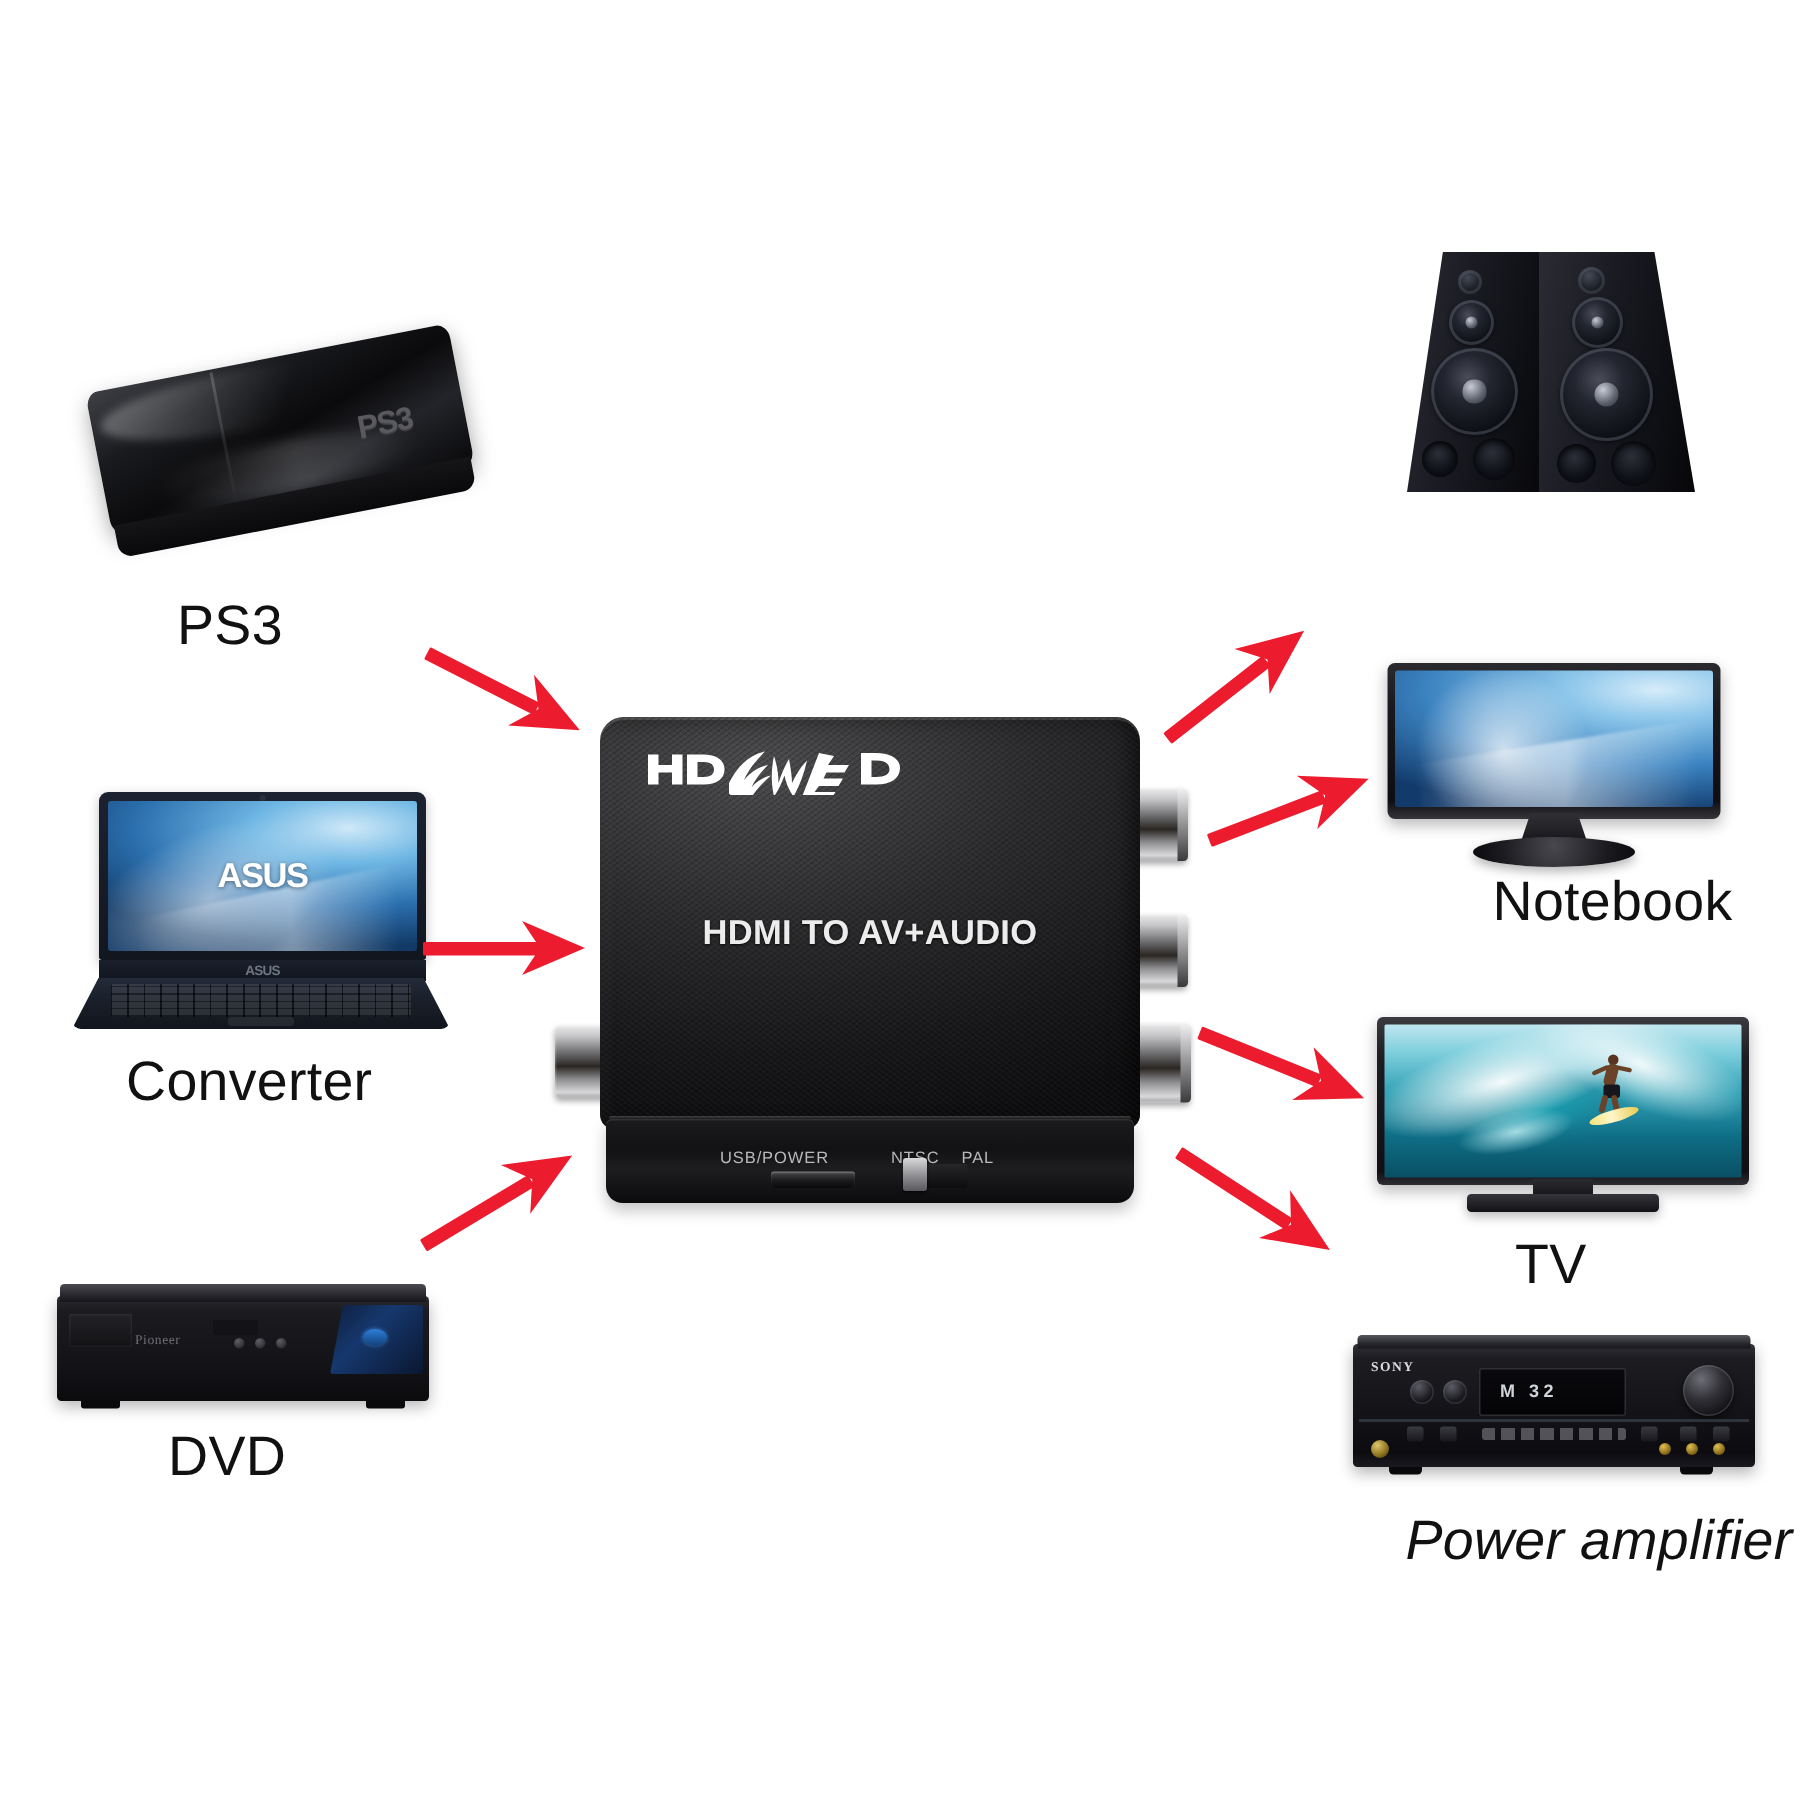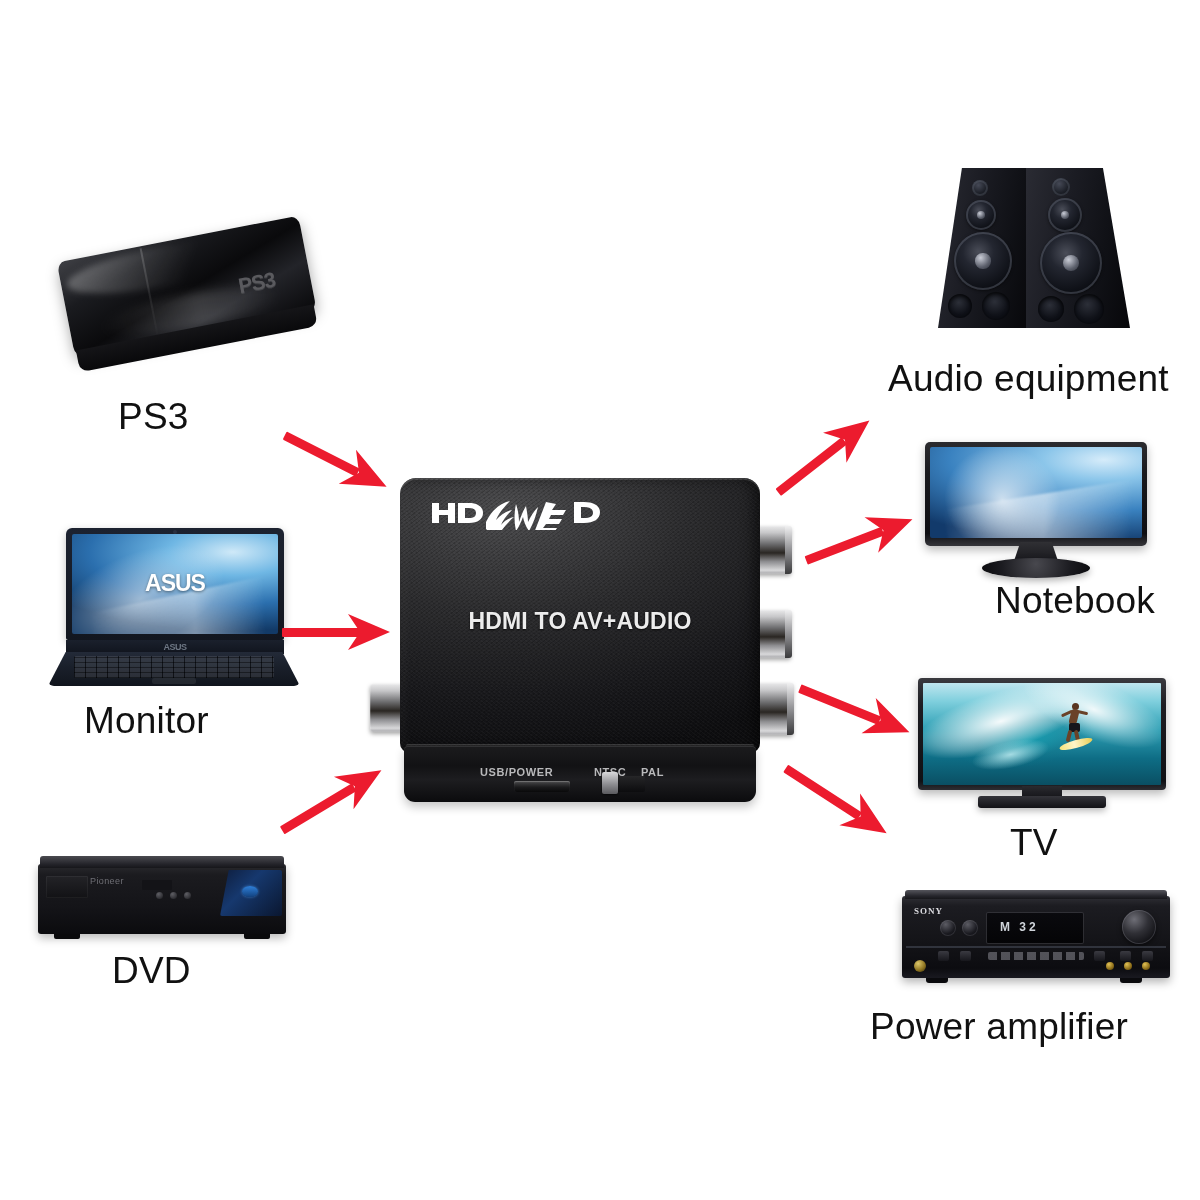--- a/index.html
+++ b/index.html
@@ -34,21 +34,21 @@
   .conv-seam{position:absolute;left:8px;top:266px;width:348px;height:3px;
     background:linear-gradient(180deg,rgba(255,255,255,.22),rgba(0,0,0,.5));border-radius:2px;}
   .conv-logo{position:absolute;left:30px;top:18px;width:190px;height:34px;}
   .conv-title{position:absolute;left:0;top:88px;width:364px;text-align:center;color:#f2f2f2;
     font-family:"Liberation Sans",sans-serif;font-weight:bold;font-size:32px;letter-spacing:.3px;
     text-shadow:0 1px 2px rgba(0,0,0,.85);}
   .conv-sub{position:absolute;left:0;top:130px;width:364px;text-align:center;color:#ececec;
     font-family:"Liberation Sans",sans-serif;font-weight:bold;font-size:23px;letter-spacing:.2px;
     text-shadow:0 1px 2px rgba(0,0,0,.85);}
   .pinlabel{position:absolute;color:#b9b9bb;font-family:"Liberation Sans",sans-serif;
-    font-weight:bold;font-size:11px;letter-spacing:.6px;}
+    font-weight:normal;font-size:11px;letter-spacing:.6px;}
   .usbport{position:absolute;left:116px;top:303px;width:56px;height:11px;border-radius:2px 2px 4px 4px;
     background:linear-gradient(180deg,#4a4a4c,#1b1b1d 55%,#09090a);
     box-shadow:inset 0 1px 1px rgba(255,255,255,.25);}
   .switch-base{position:absolute;left:203px;top:298px;width:44px;height:16px;border-radius:2px;
     background:linear-gradient(180deg,#262628,#0c0c0e);}
   .switch-knob{position:absolute;left:204px;top:294px;width:16px;height:22px;border-radius:2px;
     background:linear-gradient(180deg,#d8d8da,#8e8e92 55%,#5a5a5e);
     box-shadow:0 1px 2px rgba(0,0,0,.6);}
 
   
@@ -117,22 +117,22 @@
   .dvd-body{position:absolute;left:0;top:8px;width:248px;height:70px;border-radius:3px;
     background:linear-gradient(180deg,#2a2a2e 0%,#1b1b1f 16%,#141418 62%,#0b0b0e 100%);
     box-shadow:0 4px 10px rgba(0,0,0,.28);}
   .dvd-top{position:absolute;left:2px;top:0;width:244px;height:12px;border-radius:3px 3px 0 0;
     background:linear-gradient(180deg,#4a4a50,#232329 70%,#16161a);}
   .dvd-blue{position:absolute;right:4px;top:14px;width:62px;height:46px;border-radius:2px;
     background:linear-gradient(135deg,#0e1d3c 0%,#16386e 40%,#0a1730 100%);
     clip-path:polygon(14% 0, 100% 0, 100% 100%, 0 100%);}
   .dvd-blueicon{position:absolute;right:28px;top:30px;width:16px;height:11px;border-radius:50%;
     background:linear-gradient(180deg,#2f7fd8,#12427f);box-shadow:0 0 3px rgba(90,170,255,.6);}
-  .dvd-brand{position:absolute;left:52px;top:20px;color:#6e6e74;
-    font-family:Liberation Sans, sans-serif;font-size:9px;letter-spacing:.4px;}
+  .dvd-brand{position:absolute;left:52px;top:32px;color:#6e6e74;
+    font-family:Liberation Serif, serif;font-size:9px;letter-spacing:.4px;}
   .dvd-btn{position:absolute;top:36px;width:7px;height:7px;border-radius:50%;
     background:radial-gradient(circle at 35% 30%, #5e5e64, #1a1a1e);}
   .dvd-tray{position:absolute;left:8px;top:20px;width:42px;height:22px;border-radius:1px;
     background:linear-gradient(180deg,#232327,#121215);box-shadow:inset 0 0 0 1px rgba(255,255,255,.05);}
   .dvd-disp{position:absolute;left:104px;top:24px;width:30px;height:10px;border-radius:1px;
     background:#131317;}
   .dvd-foot{position:absolute;top:78px;width:26px;height:5px;border-radius:0 0 2px 2px;background:#0a0a0c;}
 
   
   #speakers{position:absolute;left:938px;top:168px;width:192px;height:172px;}
@@ -265,21 +265,21 @@
         <div class="nb-swoosh"></div>
         <div class="nb-swoosh2"></div>
         <div class="nb-brand">ASUS</div>
       </div>
     </div>
     <div class="nb-chin">ASUS</div>
     <div class="nb-base"></div>
     <div class="nb-keys"></div>
     <div class="nb-pad"></div>
   </div>
-  <div class="lbl" style="left:84px;top:702px;">Monitor</div>
+  <div class="lbl" style="left:84px;top:702px;">Converter</div>
 
   <div id="dvd">
     <div class="dvd-body"></div>
     <div class="dvd-top"></div>
     <div class="dvd-tray"></div>
     <div class="dvd-brand">Pioneer</div>
     <div class="dvd-disp"></div>
     <div class="dvd-btn" style="left:118px;"></div>
     <div class="dvd-btn" style="left:132px;"></div>
     <div class="dvd-btn" style="left:146px;"></div>
@@ -352,21 +352,20 @@
       <div class="cone" style="left:22px;top:30px;width:34px;height:34px;">
           <div class="dust"></div>
         </div>
       <div class="cone" style="left:14px;top:64px;width:62px;height:62px;">
           <div class="dust"></div>
         </div>
       <div class="port" style="left:12px;top:128px;width:26px;height:26px;"></div>
       <div class="port" style="left:48px;top:126px;width:30px;height:30px;"></div>
     </div>
   </div>
-  <div class="lbl" style="left:888px;top:360px;">Audio equipment</div>
 
   <div id="monitor">
     <div class="mon-bez">
       <div class="mon-scr">
         <div class="mon-wave"></div>
         <div class="mon-wave2"></div>
       </div>
     </div>
     <div class="mon-neck"></div>
     <div class="mon-base"></div>
@@ -414,21 +413,21 @@
     <div class="amp-btn" style="left:192px;"></div>
     <div class="amp-btn" style="left:218px;"></div>
     <div class="amp-btn" style="left:240px;"></div>
     <div class="amp-phone"></div>
     <div class="amp-jack" style="left:204px;"></div>
     <div class="amp-jack" style="left:222px;"></div>
     <div class="amp-jack" style="left:240px;"></div>
     <div class="amp-foot" style="left:24px;"></div>
     <div class="amp-foot" style="left:218px;"></div>
   </div>
-  <div class="lbl" style="left:870px;top:1008px;">Power amplifier</div>
+  <div class="lbl" style="left:937px;top:1008px;font-style:italic;">Power amplifier</div>
 
   <div class="arrow" style="left:285px;top:435px;width:112px;transform:rotate(27deg);">
     <div class="shaft" style="width:82px;"></div>
     <div class="head" style="left:70px;margin-top:-19px;">
       <svg width="44" height="38" viewBox="0 0 44 38">
           <path d="M0 0 L44 19 L0 38 L13 19 Z" fill="#ec1b2e"></path>
         </svg>
     </div>
   </div>
 

